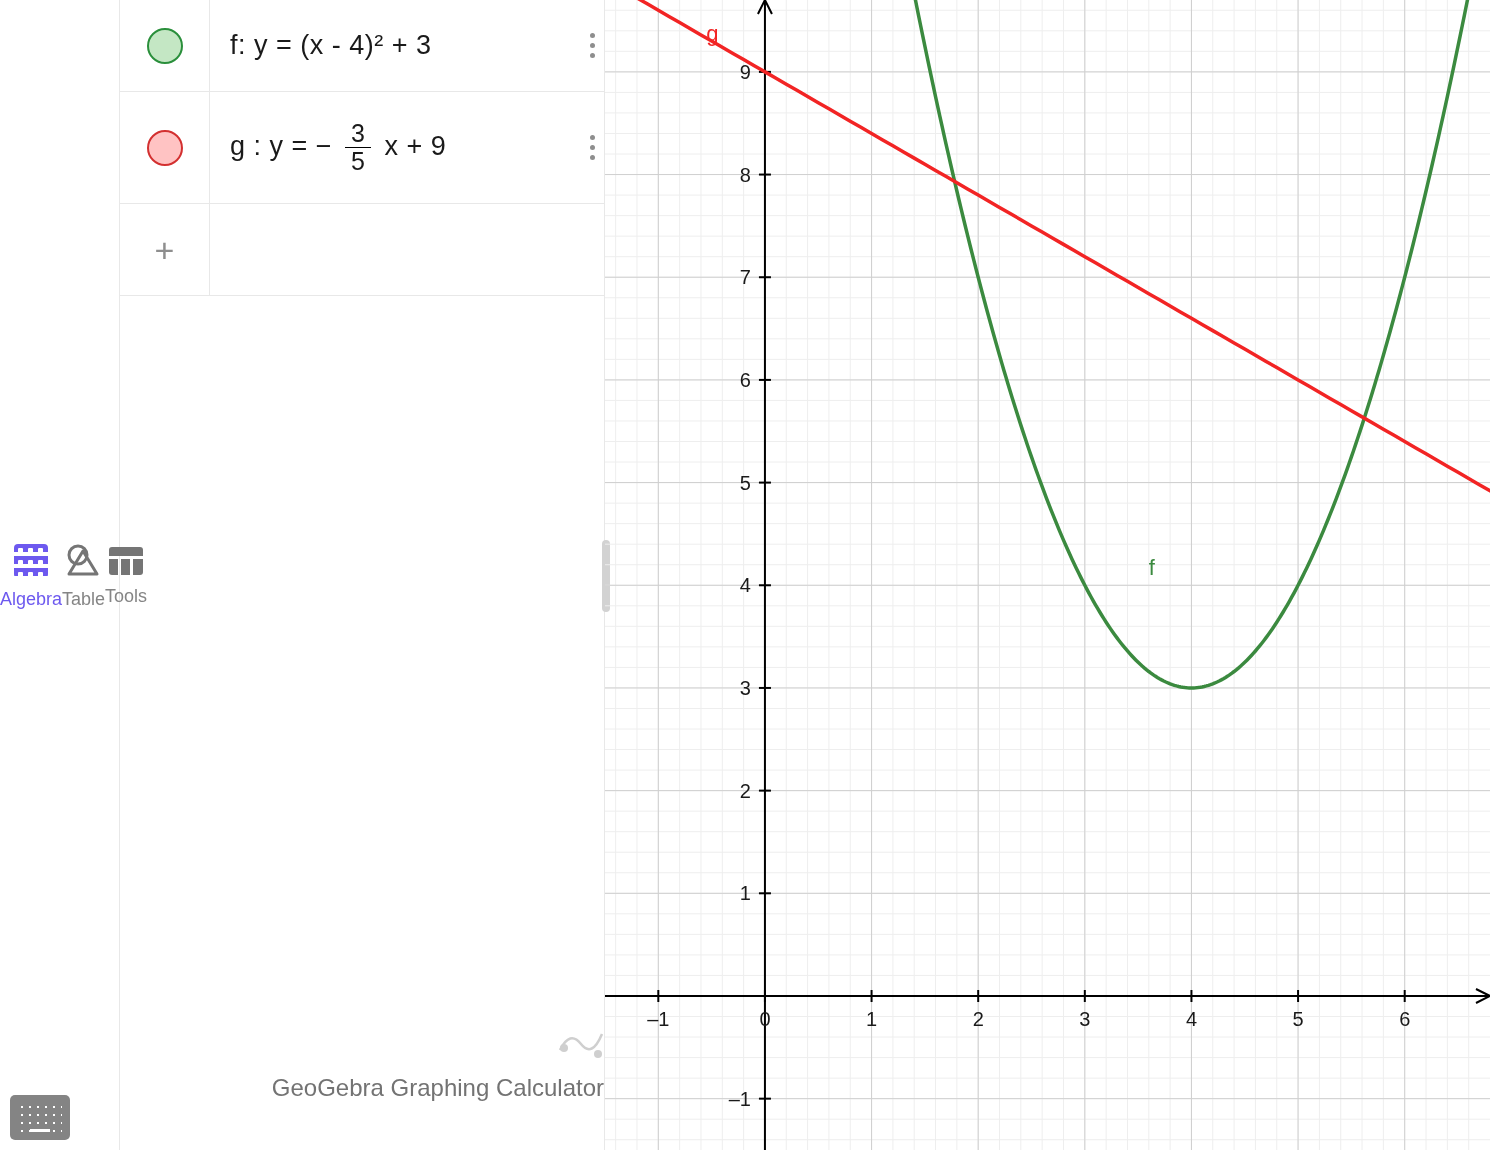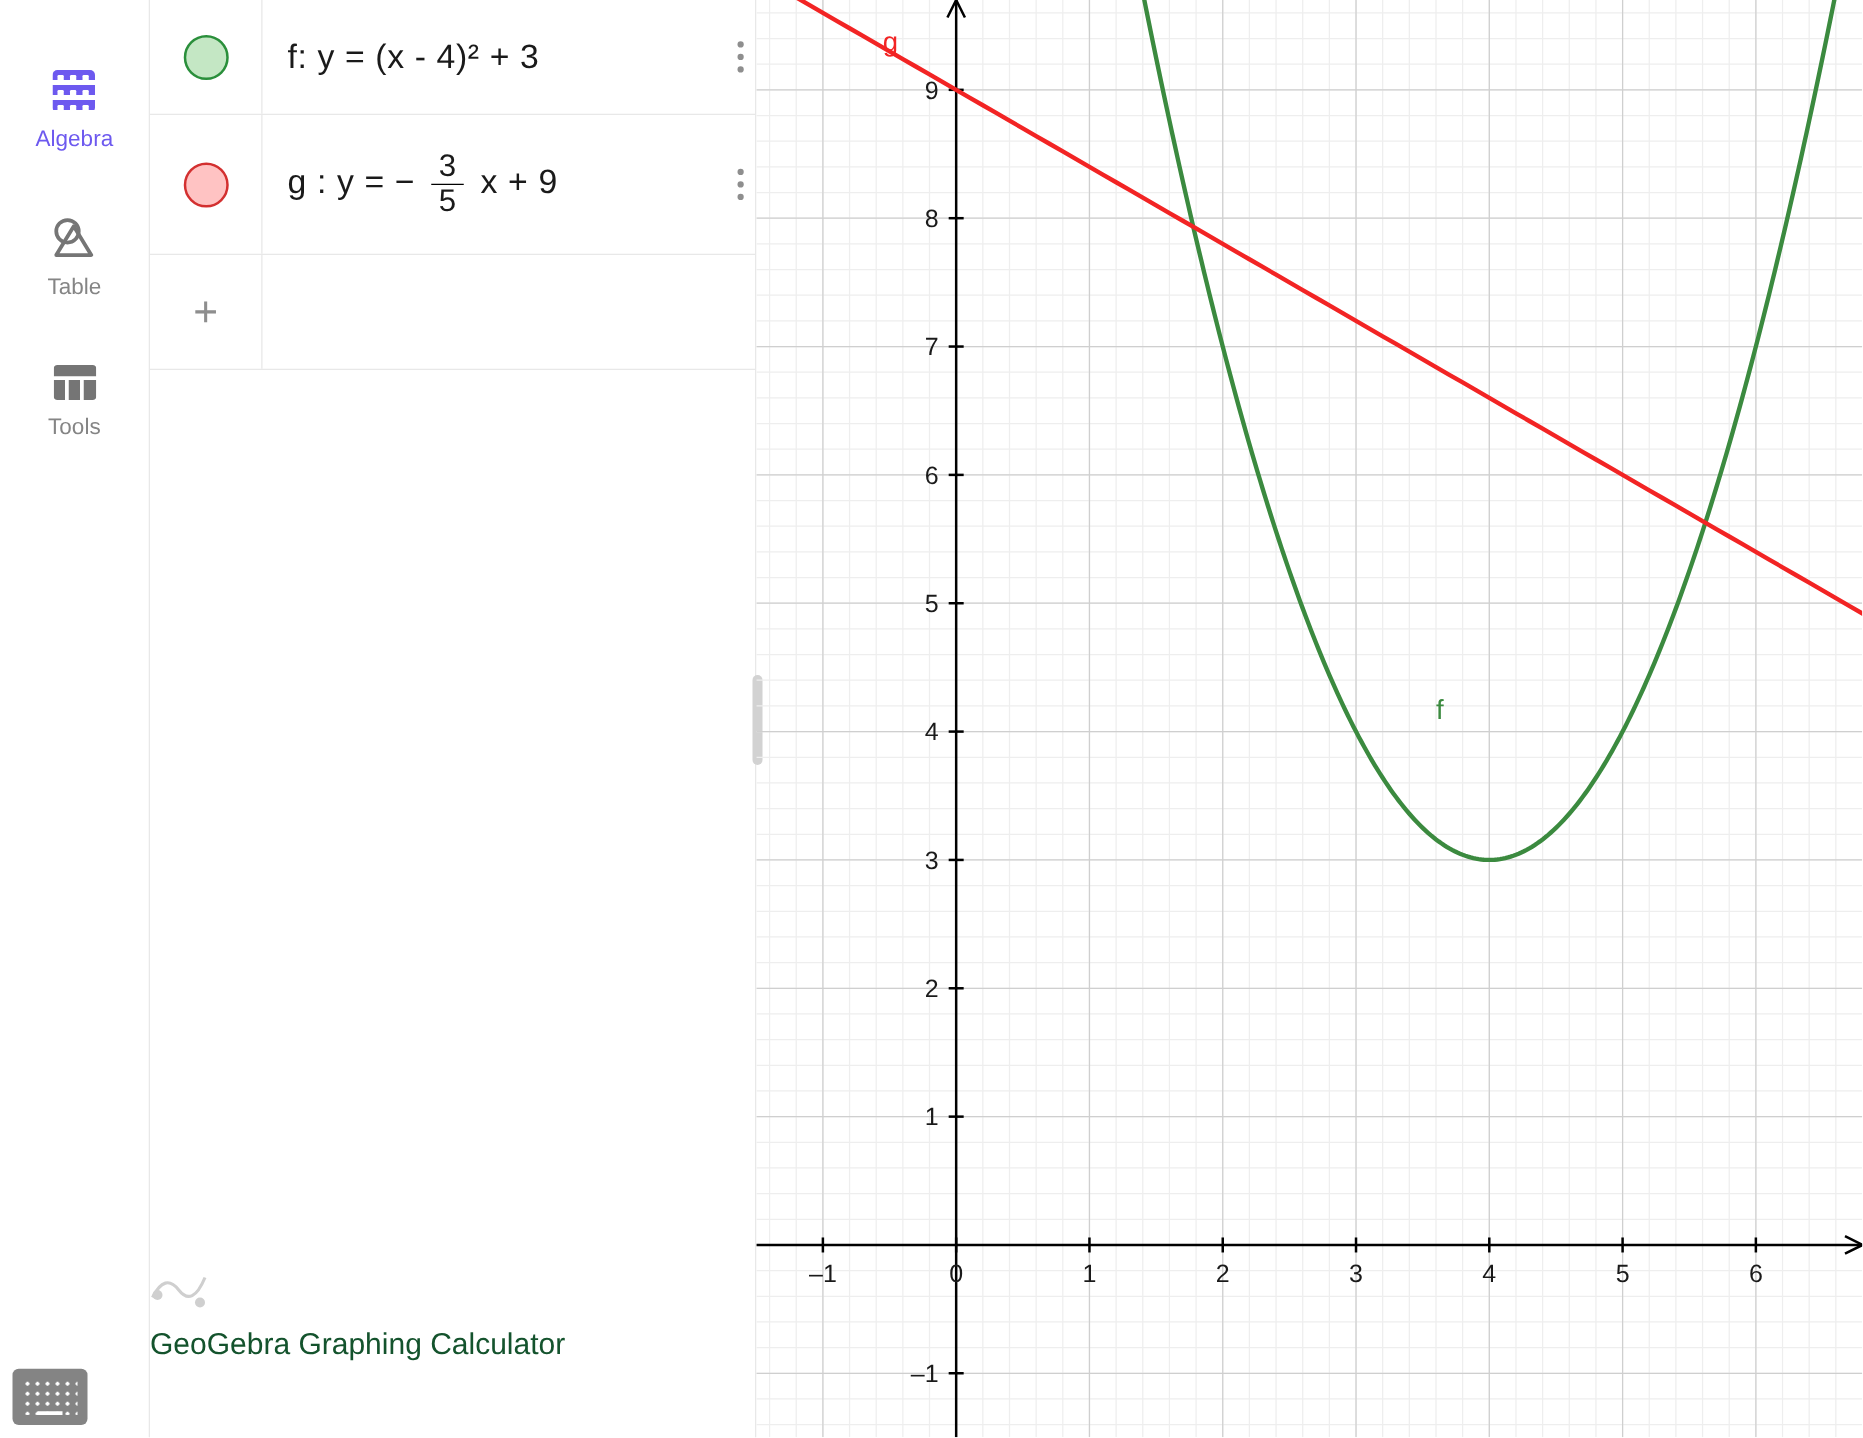--- a/index.html
+++ b/index.html
@@ -8,21 +8,21 @@
   width: 1490px;
   height: 1150px;
   overflow: hidden;
   display: flex;
   background: #fff;
 }
 .sidebar {
   width: 120px;
   border-right: 1px solid #e8e8e8;
   display: flex;
-  flex-direction: column;
+  flex-direction: row;
   align-items: center;
   padding-top: 56px;
 }
 .sidebar-tab {
   display: flex;
   flex-direction: column;
   align-items: center;
   gap: 11px;
   margin-bottom: 52px;
   cursor: pointer;
@@ -92,25 +92,25 @@
 .frac .den{padding:1px 6px;}
 .more-icon {
   width: 24px;display:flex;flex-direction:column;gap:5px;align-items:center;
   cursor: pointer;
 }
 .more-icon span{width:5px;height:5px;border-radius:50%;background:#8e8e8e;}
 .plus-icon{font-size:34px;color:#8e8e8e;font-weight:300;line-height:1;}
 .input-placeholder{color:#9d9d9d;font-size:27px;}
 .footer {
   margin-top: auto;
-  padding: 30px 0 60px;
+  padding: 30px 0 48px;
   display: flex;
   flex-direction: column;
-  align-items: flex-start;
-  color: #14532d;
+  align-items: flex-end;
+  color: #737373;
   font-size: 24px;
 }
 .footer svg{margin-bottom:14px;}
 .drag-handle{
   position:absolute;right:-6px;top:540px;width:8px;height:72px;
   background:#d2d2d2;border-radius:4px;cursor:ew-resize;
 }
 .graph {
   flex: 1;
   position: relative;

